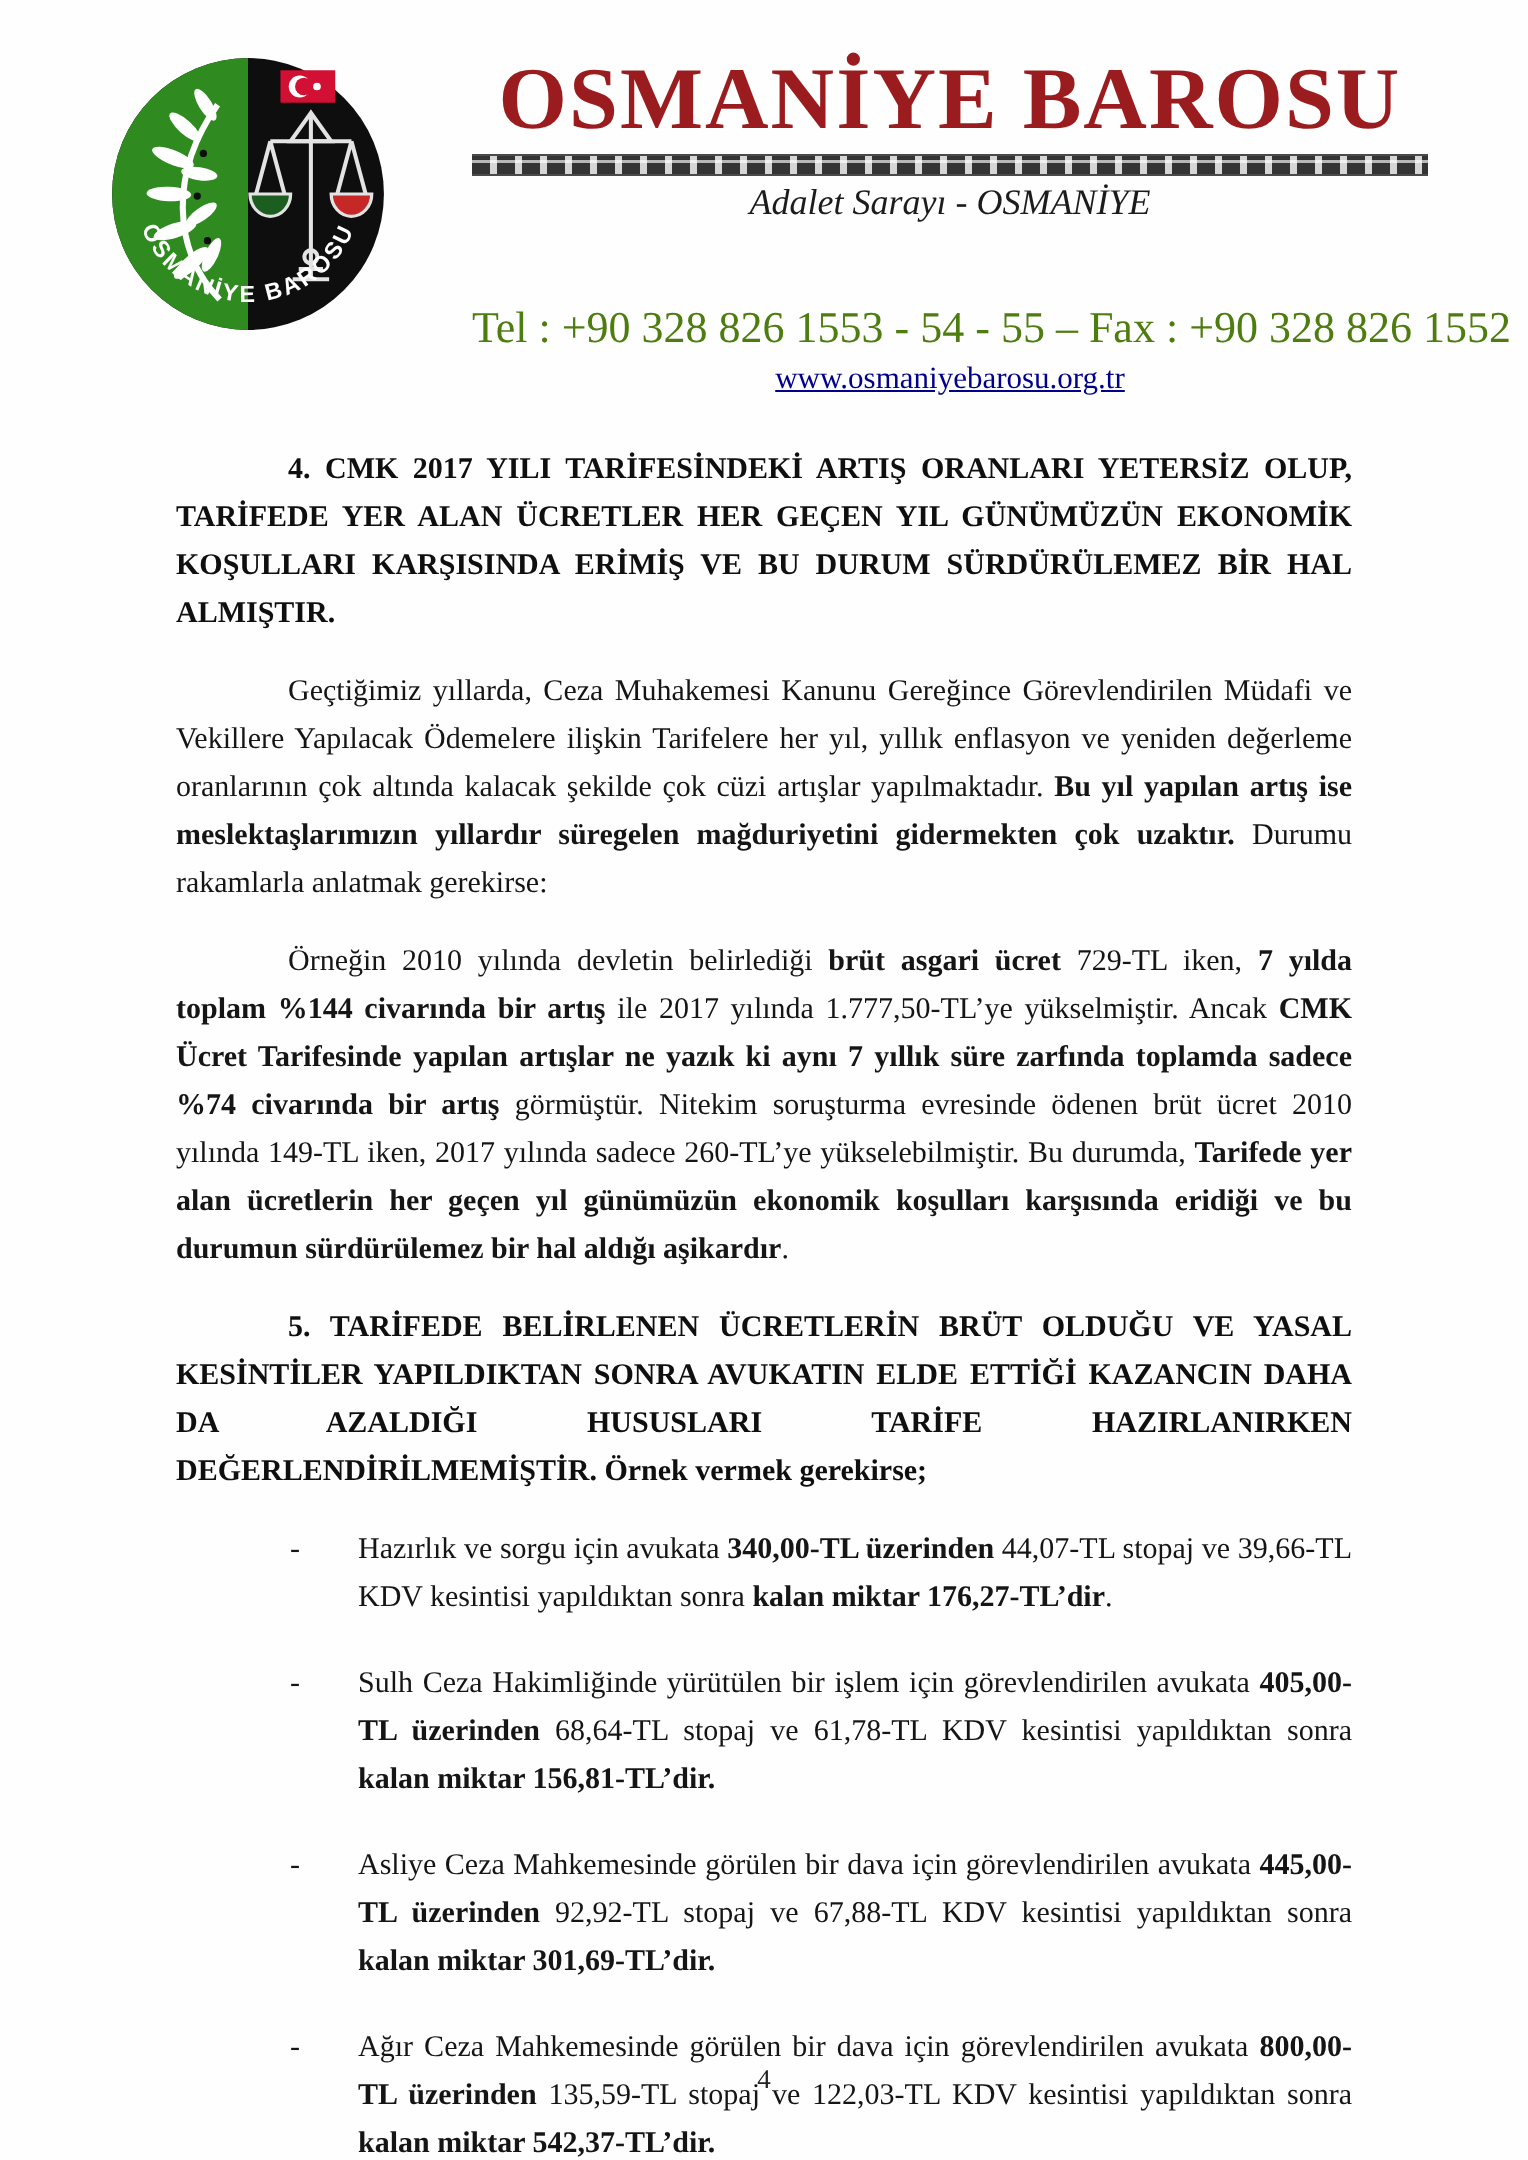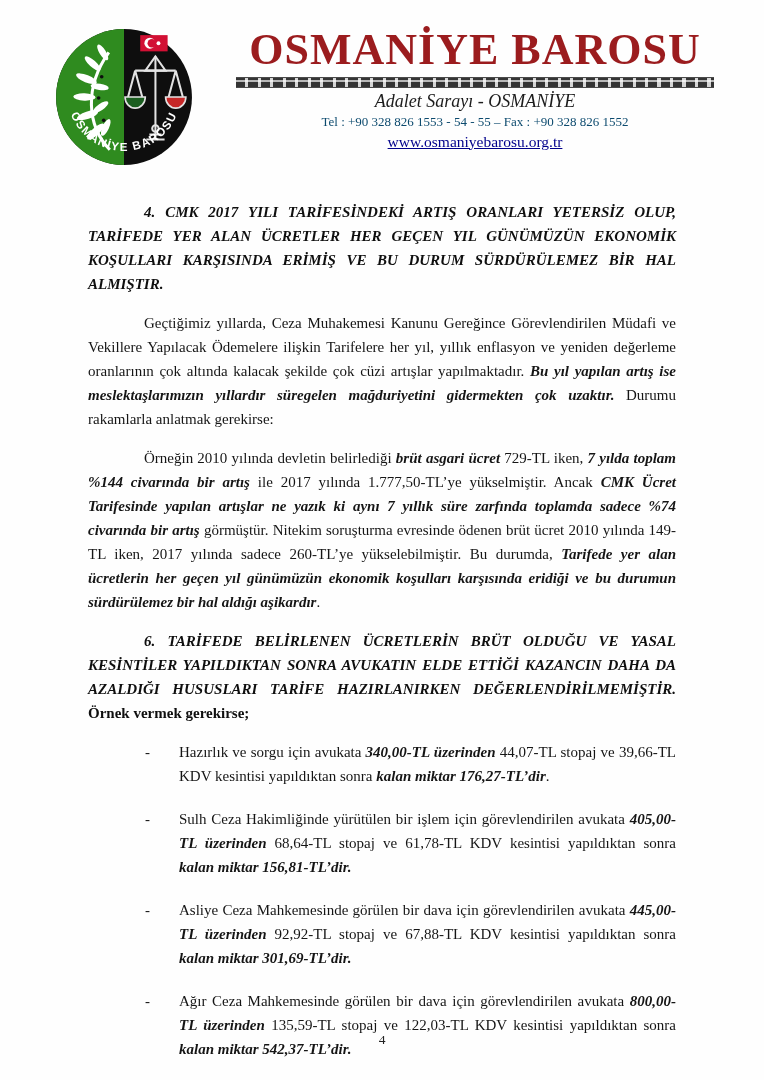--- a/index.html
+++ b/index.html
@@ -52,24 +52,25 @@
       linear-gradient(180deg, rgba(255,255,255,0) 0 2px, rgba(255,255,255,0.65) 2px 3.5px, rgba(255,255,255,0) 3.5px 9px),
       repeating-linear-gradient(90deg, #343434 0 9px, #d6d6d6 9px 12.5px);
   }
   .address-line {
     font-size: 18px;
     line-height: 1.2;
     color: #1c1c1c;
     font-style: italic;
   }
   .phone-line {
-    font-size: 13px;
+    font-size: 22px;
     line-height: 1.35;
-    color: #0c4a6e;
+    color: #4d7c0f;
     white-space: nowrap;
+    margin-top: 36px;
   }
   .website-link {
     display: inline-block;
     margin-top: 2px;
     font-size: 15.5px;
     color: #00008b;
     text-decoration: underline;
     cursor: pointer;
   }
   
@@ -82,21 +83,20 @@
   .doc-body p {
     margin: 0 0 15px 0;
     text-indent: 56px;
   }
   .doc-body p.heading {
     font-weight: bold;
     color: #0f0f0f;
   }
   .doc-body p.heading b, .doc-body b {
     font-weight: bold;
-    font-style: italic;
   }
   .bullets {
     list-style: none;
     margin: 6px 0 0 0;
     padding: 0;
   }
   .bullets li {
     position: relative;
     padding-left: 91px;
     margin: 0 0 19px 0;
@@ -182,21 +182,21 @@
   </div>
 
   <div class="doc-body">
 
     <p class="heading"><b>4. CMK 2017 YILI TARİFESİNDEKİ ARTIŞ ORANLARI YETERSİZ OLUP, TARİFEDE YER ALAN ÜCRETLER HER GEÇEN YIL GÜNÜMÜZÜN EKONOMİK KOŞULLARI KARŞISINDA ERİMİŞ VE BU DURUM SÜRDÜRÜLEMEZ BİR HAL ALMIŞTIR.</b></p>
 
     <p><span>Geçtiğimiz yıllarda, Ceza Muhakemesi Kanunu Gereğince Görevlendirilen Müdafi ve Vekillere Yapılacak Ödemelere ilişkin Tarifelere her yıl, yıllık enflasyon ve yeniden değerleme oranlarının çok altında kalacak şekilde çok cüzi artışlar yapılmaktadır. </span><b>Bu yıl yapılan artış ise meslektaşlarımızın yıllardır süregelen mağduriyetini gidermekten çok uzaktır.</b><span> Durumu rakamlarla anlatmak gerekirse:</span></p>
 
     <p><span>Örneğin 2010 yılında devletin belirlediği </span><b>brüt asgari ücret</b><span> 729-TL iken, </span><b>7 yılda toplam %144 civarında bir artış</b><span> ile 2017 yılında 1.777,50-TL’ye yükselmiştir. Ancak </span><b>CMK Ücret Tarifesinde yapılan artışlar ne yazık ki aynı 7 yıllık süre zarfında toplamda sadece %74 civarında bir artış</b><span> görmüştür. Nitekim soruşturma evresinde ödenen brüt ücret 2010 yılında 149-TL iken, 2017 yılında sadece 260-TL’ye yükselebilmiştir. Bu durumda, </span><b>Tarifede yer alan ücretlerin her geçen yıl günümüzün ekonomik koşulları karşısında eridiği ve bu durumun sürdürülemez bir hal aldığı aşikardır</b><span>.</span></p>
 
-    <p class="heading"><b>6. TARİFEDE BELİRLENEN ÜCRETLERİN BRÜT OLDUĞU VE YASAL KESİNTİLER YAPILDIKTAN SONRA AVUKATIN ELDE ETTİĞİ KAZANCIN DAHA DA AZALDIĞI HUSUSLARI TARİFE HAZIRLANIRKEN DEĞERLENDİRİLMEMİŞTİR.</b><span> Örnek vermek gerekirse;</span></p>
+    <p class="heading"><b>5. TARİFEDE BELİRLENEN ÜCRETLERİN BRÜT OLDUĞU VE YASAL KESİNTİLER YAPILDIKTAN SONRA AVUKATIN ELDE ETTİĞİ KAZANCIN DAHA DA AZALDIĞI HUSUSLARI TARİFE HAZIRLANIRKEN DEĞERLENDİRİLMEMİŞTİR.</b><span> Örnek vermek gerekirse;</span></p>
 
     <ul class="bullets">
       <li>
         <span class="dash-marker">-</span>
         <span class="bullet-text"><span>Hazırlık ve sorgu için avukata </span><b>340,00-TL üzerinden</b><span> 44,07-TL stopaj ve 39,66-TL KDV kesintisi yapıldıktan sonra </span><b>kalan miktar 176,27-TL’dir</b><span>.</span></span>
       </li>
       <li>
         <span class="dash-marker">-</span>
         <span class="bullet-text"><span>Sulh Ceza Hakimliğinde yürütülen bir işlem için görevlendirilen avukata </span><b>405,00-TL üzerinden</b><span> 68,64-TL stopaj ve 61,78-TL KDV kesintisi yapıldıktan sonra </span><b>kalan miktar 156,81-TL’dir.</b></span>
       </li>

